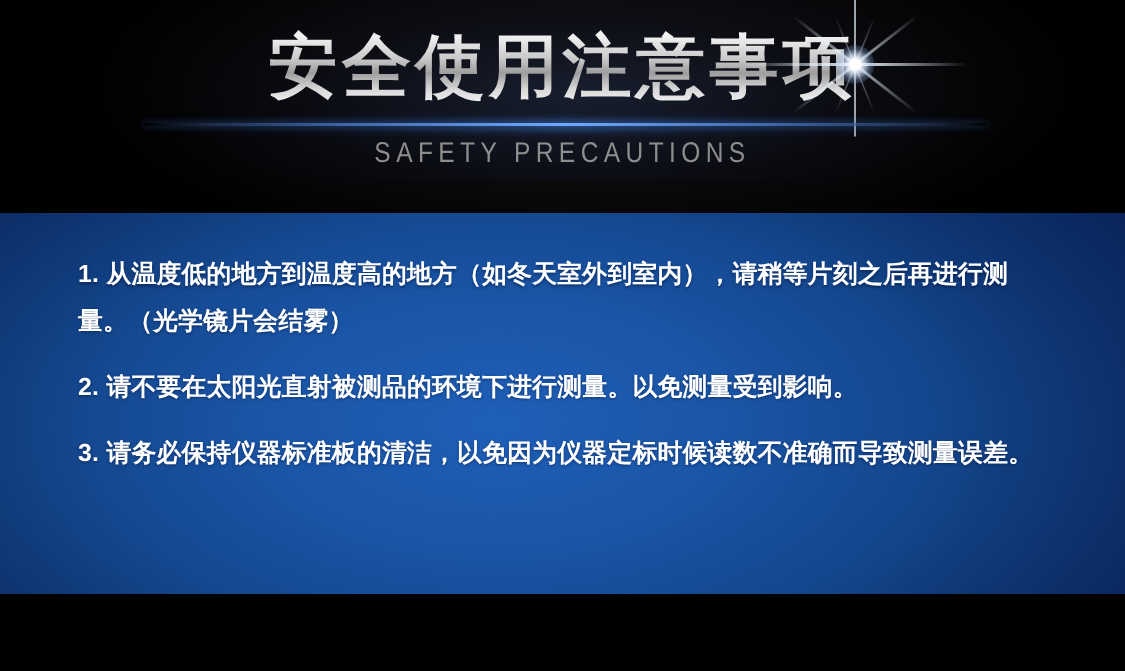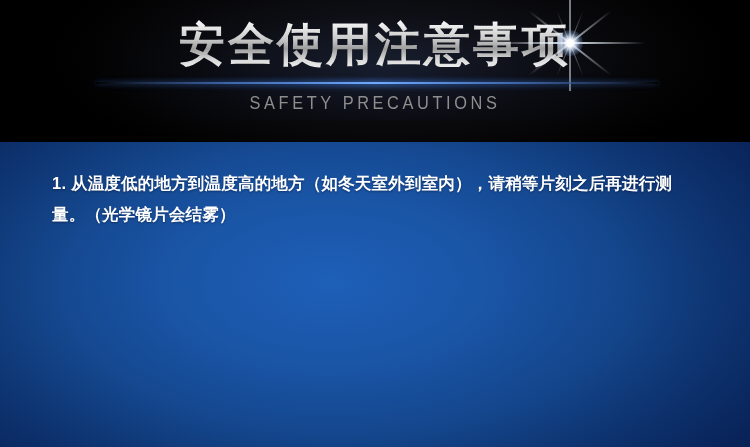--- a/index.html
+++ b/index.html
@@ -8,21 +8,21 @@
     width:750px;
     height:447px;
     overflow:hidden;
     background:#000;
     font-family:"Liberation Sans", sans-serif;
   }
 
   #banner {
     position:relative;
     width:750px;
-    height:447px;
+    height:396px;
     overflow:hidden;
   }
 
   
   #header {
     position:absolute;
     left:0; top:0;
     width:750px;
     height:142px;
     background:
@@ -192,16 +192,18 @@
 
     <div id="divider-glow"></div>
     <div id="divider"></div>
 
     <div id="title-en">SAFETY  PRECAUTIONS</div>
   </div>
 
   <div id="body-panel">
     <div id="precaution-list">
       <p class="precaution-item">1. 从温度低的地方到温度高的地方（如冬天室外到室内），请稍等片刻之后再进行测量。（光学镜片会结雾）</p>
+      <p class="precaution-item">2. 请不要在太阳光直射被测品的环境下进行测量。以免测量受到影响。</p>
+      <p class="precaution-item">3. 请务必保持仪器标准板的清洁，以免因为仪器定标时候读数不准确而导致测量误差。</p>
     </div>
   </div>
 
 </div>
 
 </body></html>

